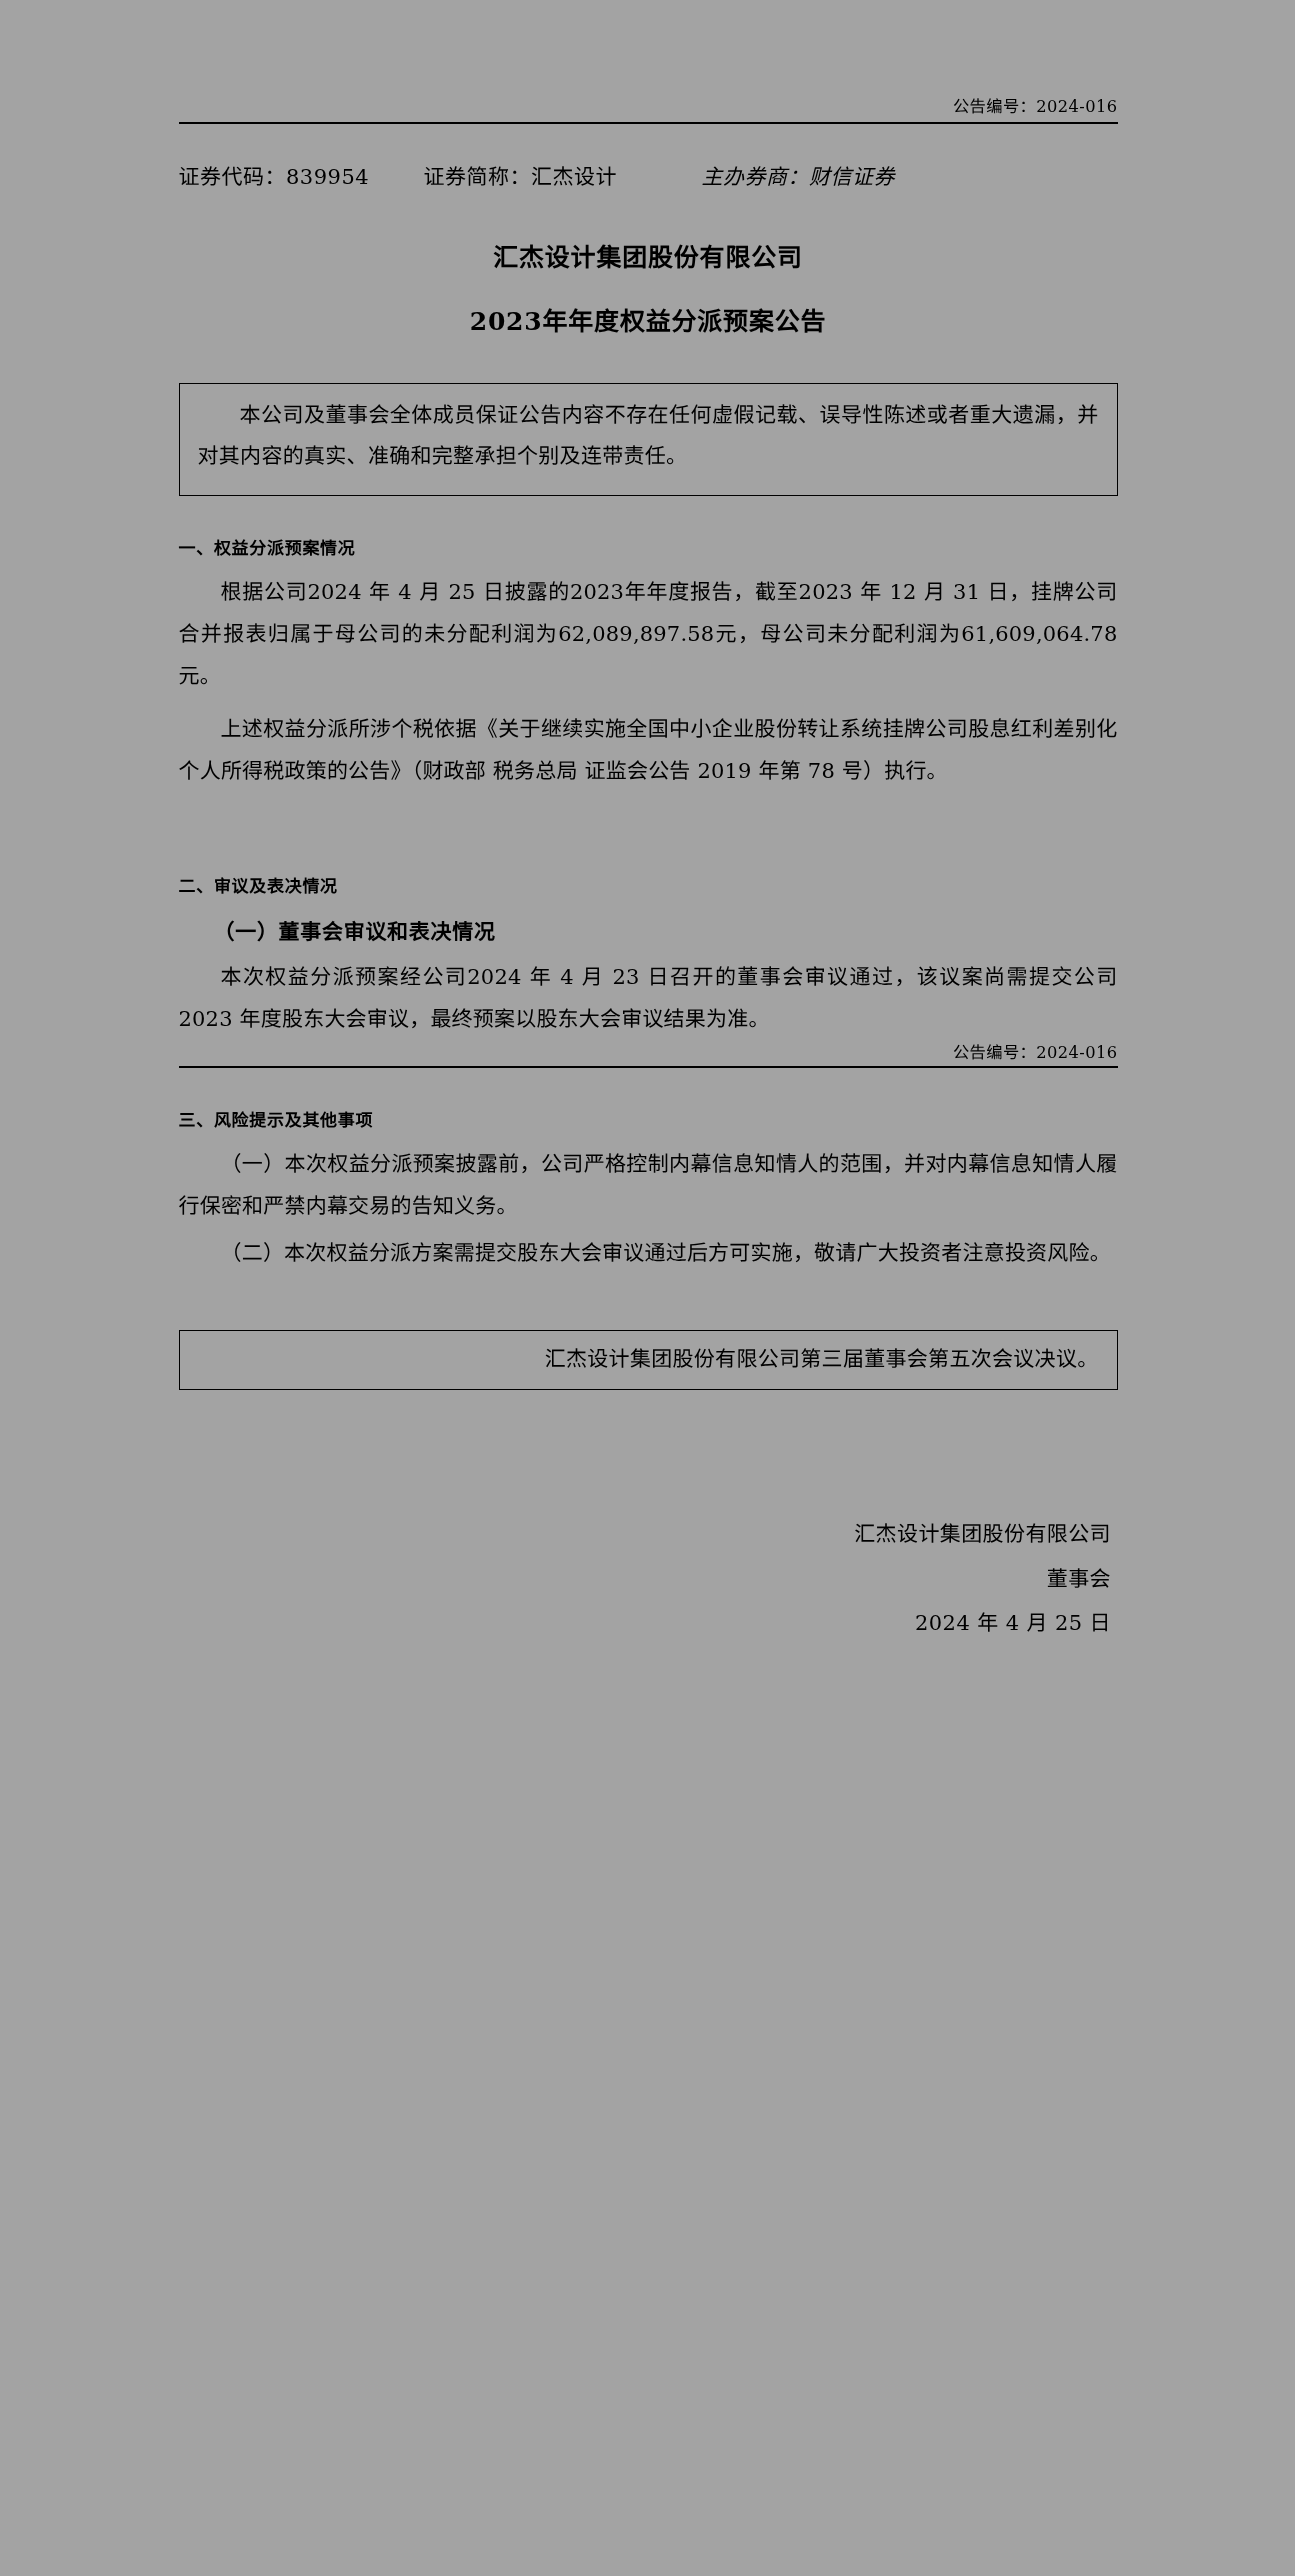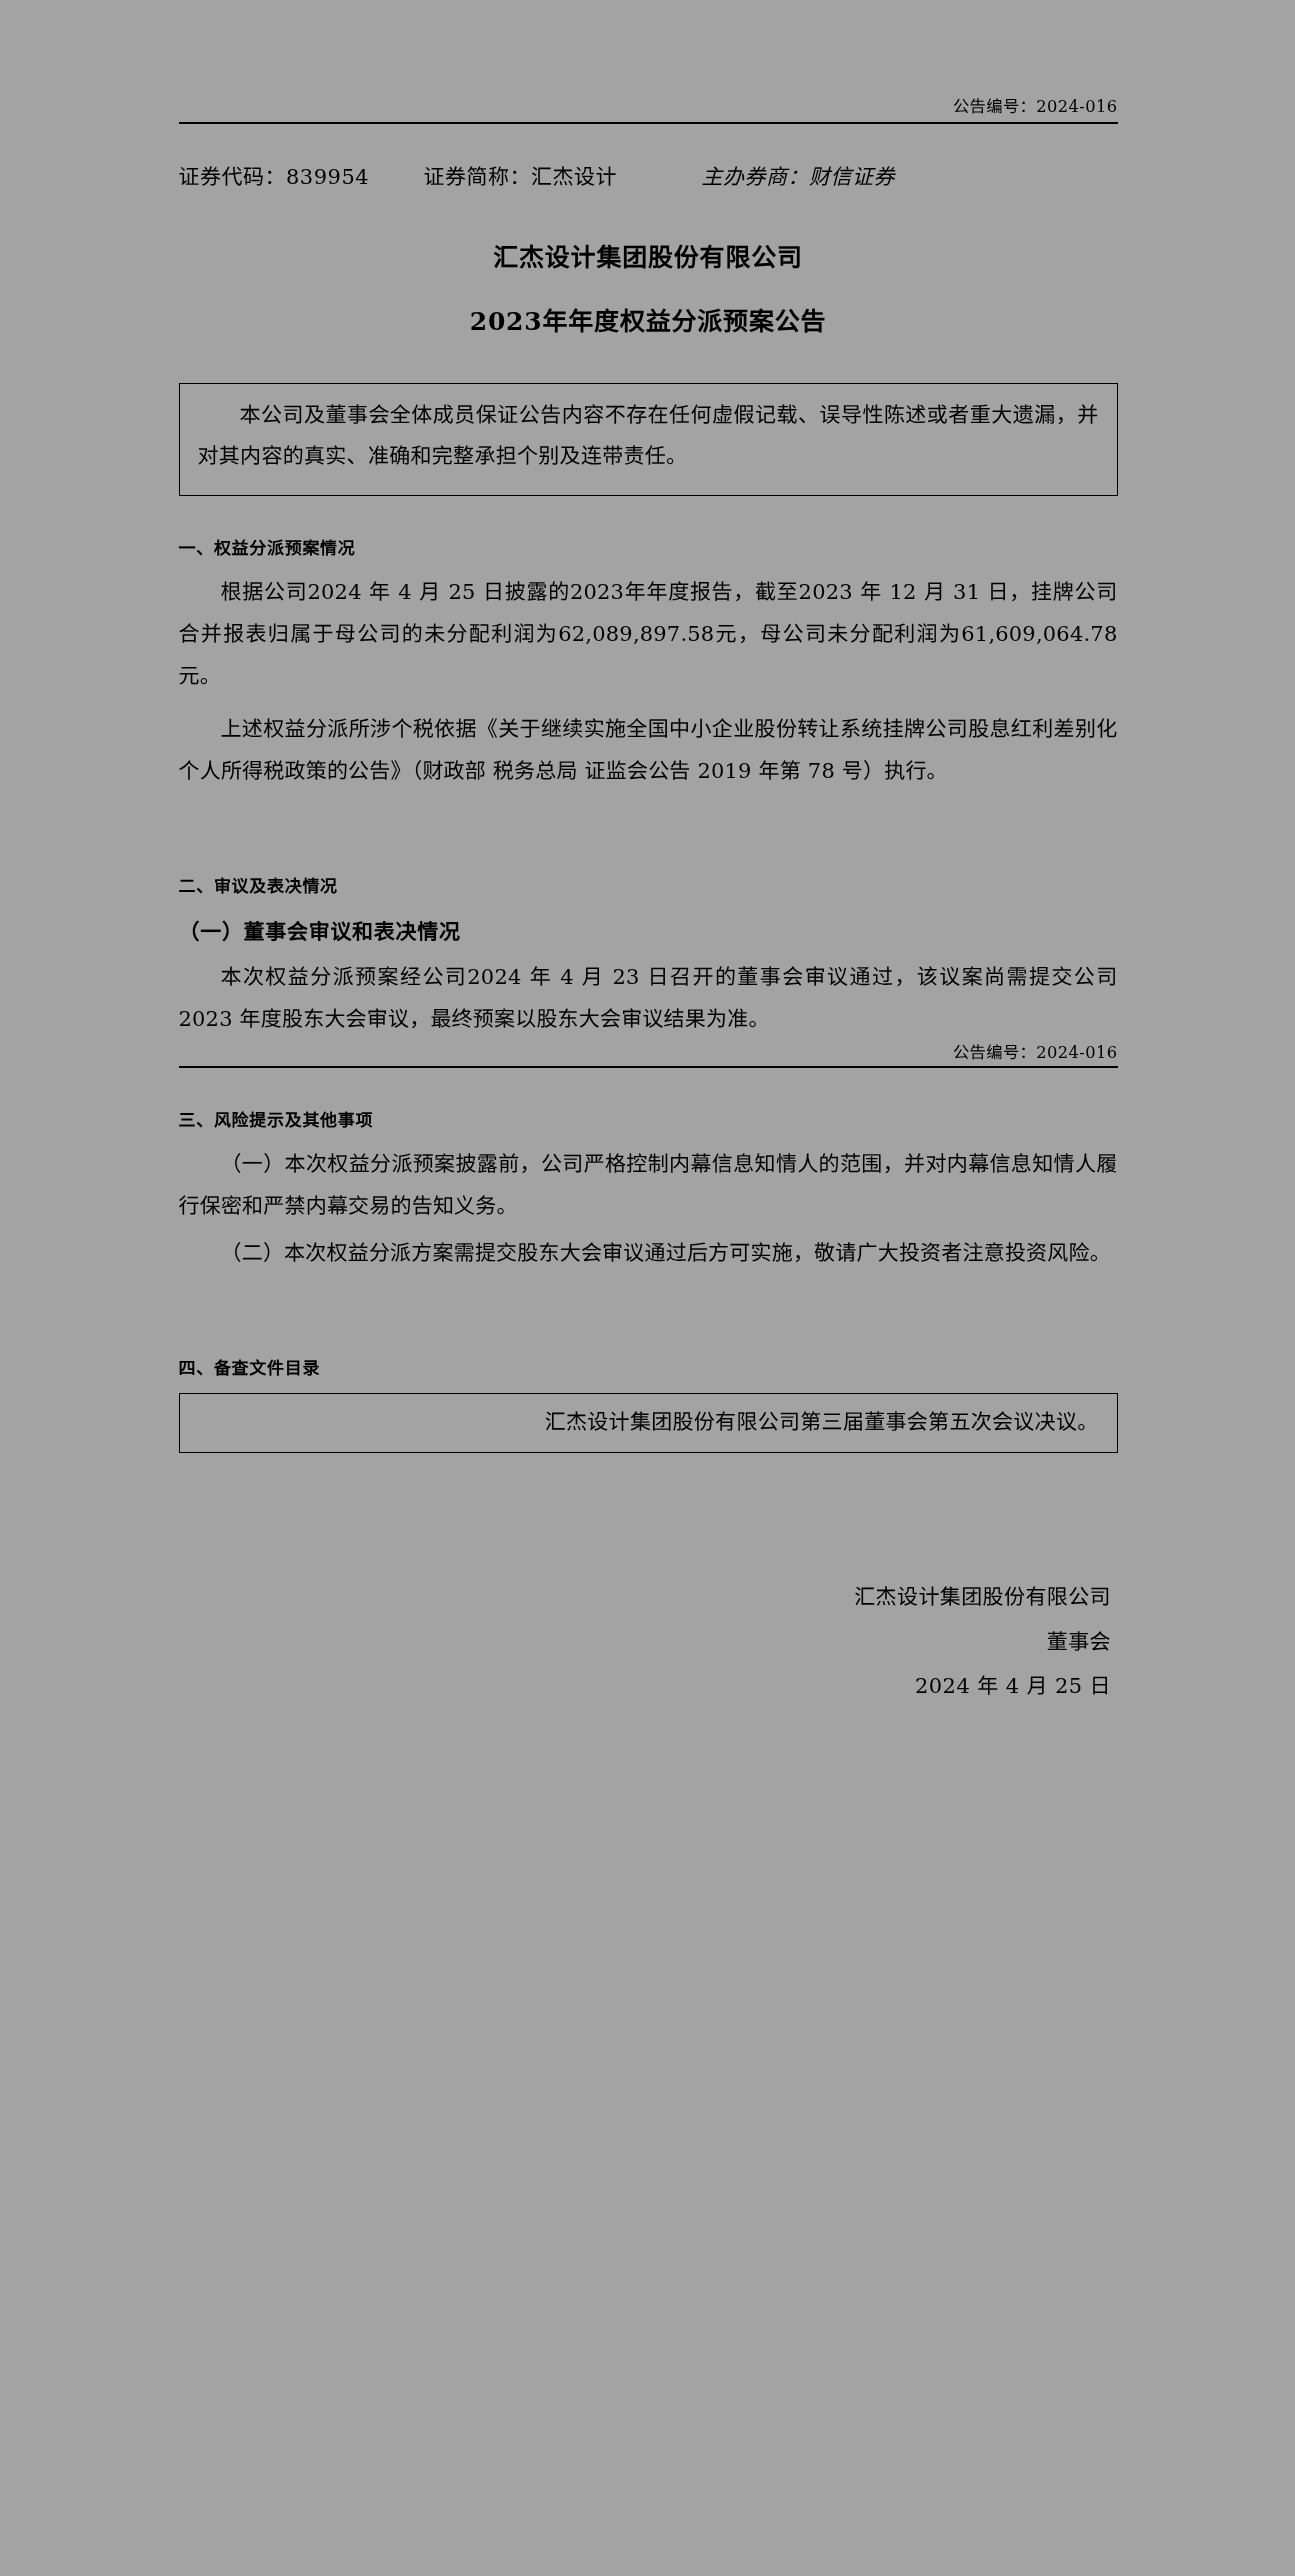--- a/index.html
+++ b/index.html
@@ -92,20 +92,21 @@
     font-size: 17px;
     font-weight: bold;
     margin-top: 38px;
     letter-spacing: 0.7px;
   }
   .sec-subheading {
     font-size: 21px;
     font-weight: bold;
     margin-top: 18px;
     letter-spacing: 0.7px;
+    margin-left: 35px;
   }
   p.body-text {
     font-size: 21px;
     line-height: 2.0;
     text-align: justify;
     text-indent: 2em;
     letter-spacing: 0.2px;
     margin: 11.4px 0 0 0;
   }
   p.body-text.tight { margin-top: 4.9px; }
@@ -184,21 +185,20 @@
       <div class="running-header">公告编号：2024-016</div>
       <hr class="header-rule">
     </div>
 
     <div class="sec-heading">三、风险提示及其他事项</div>
     <p class="body-text">（一）本次权益分派预案披露前，公司严格控制内幕信息知情人的范围，并对内幕信息知情人履行保密和严禁内幕交易的告知义务。</p>
     <p class="body-text tight">（二）本次权益分派方案需提交股东大会审议通过后方可实施，敬请广大投资者注意投资风险。</p>
 
     <div class="gap-lg"></div>
 
-    <div class="sec-heading">四、备查文件目录</div>
     <div class="ref-box">
       <div class="ref-text">汇杰设计集团股份有限公司第三届董事会第五次会议决议。</div>
     </div>
 
     <div class="signature">
       <div>汇杰设计集团股份有限公司</div>
       <div>董事会</div>
       <div>2024 年 4 月 25 日</div>
     </div>
 

